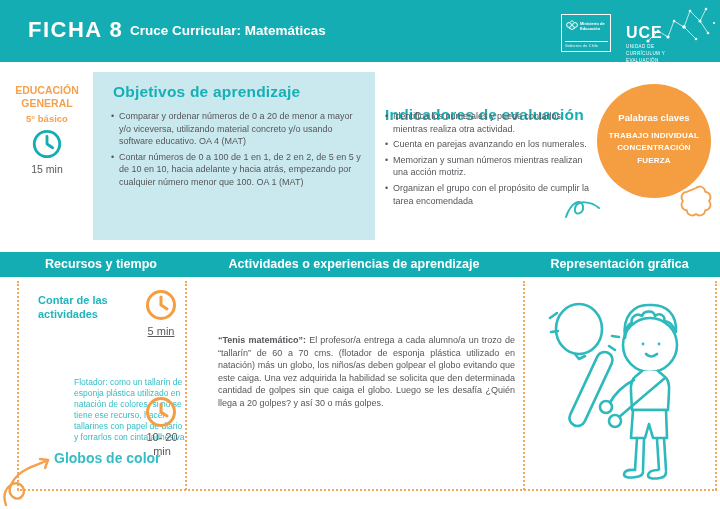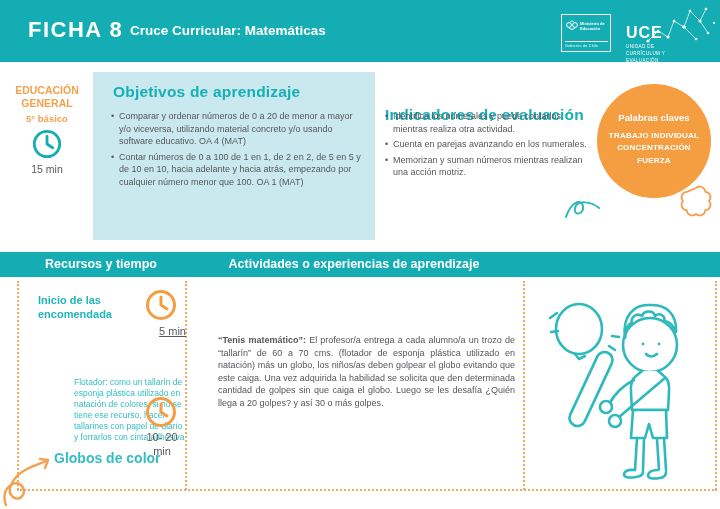--- a/index.html
+++ b/index.html
@@ -59,21 +59,21 @@
   .band-col2 { left:185px; width:338px; }
   .band-col3 { left:523px; width:193px; }
 
   
   .vline { position:absolute; top:281px; height:209px; width:0; border-left:2px dotted #f2a85c; }
   .hline { position:absolute; top:489px; left:17px; width:700px; height:0; border-top:2px dotted #f2a85c; }
 
   
   .phase-label { position:absolute; left:38px; top:293px; width:104px; color:#1fb5bb; font-weight:bold; font-size:11px; line-height:1.3; }
   .clock-orange-1 { position:absolute; left:144px; top:288px; }
-  .time1-label { position:absolute; left:136px; top:325px; width:50px; text-align:right; color:#58595b; font-size:11px;text-decoration:underline; }
+  .time1-label { position:absolute; left:136px; top:325px; width:50px; text-align:center; color:#58595b; font-size:11px;text-decoration:underline; }
   .materials-text { position:absolute; left:38px; top:377px; width:114px; color:#35bdc3; font-size:8.5px; line-height:1.3;margin-left:36px; }
   .materials-text-2 { position:absolute; left:54px; top:449px; width:114px; color:#35bdc3; font-size:14px; line-height:1.3;font-weight:bold; }
   .clock-orange-2 { position:absolute; left:144px; top:395px; }
   .time2-label { position:absolute; left:134px; top:430px; width:56px; text-align:center; color:#58595b; font-size:11px; line-height:1.3; white-space:pre-line; }
   .curl-decor { position:absolute; left:2px; top:451px; }
 
   
   .activities-text { position:absolute; left:218px; top:334px; width:297px; color:#55565a; font-size:9px; line-height:1.4; text-align:justify; }
   .activities-para2 { margin-top:9px; }
   .bold-lead { font-weight:bold; }
@@ -154,48 +154,50 @@
   <div class="objectives-list">
     <div class="bullet-item">Comparar y ordenar números de 0 a 20 de menor a mayor y/o viceversa, utilizando material concreto y/o usando software educativo. OA 4 (MAT)</div>
     <div class="bullet-item">Contar números de 0 a 100 de 1 en 1, de 2 en 2, de 5 en 5 y de 10 en 10, hacia adelante y hacia atrás, empezando por cualquier número menor que 100. OA 1 (MAT)</div>
   </div>
 
   <div class="section-title indicators-title">Indicadores de evaluación</div>
   <div class="indicators-list">
     <div class="bullet-item">Identifica los numerales y puede contarlos mientras realiza otra actividad.</div>
     <div class="bullet-item">Cuenta en parejas avanzando en los numerales.</div>
     <div class="bullet-item">Memorizan y suman números mientras realizan una acción motriz.</div>
+    <div class="bullet-item">Organizan el grupo con el propósito de cumplir la tarea encomendada</div>
   </div>
 
   <div class="keywords-circle">
     <div class="keywords-title">Palabras claves</div>
     <div class="keyword-item">TRABAJO INDIVIDUAL</div>
     <div class="keyword-item">CONCENTRACIÓN</div>
     <div class="keyword-item">FUERZA</div>
   </div>
 
   <svg class="swirl-decor" width="38" height="26" viewBox="0 0 38 26">
     <path d="M2,21 C7,6 17,2 19,10 C21,18 9,21 11,12 C13,4 27,5 35,12" fill="none" stroke="#2eb9bd" stroke-width="2" stroke-linecap="round"></path>
   </svg>
   <svg class="flower-decor" width="40" height="40" viewBox="0 0 40 40">
     <path d="M20,7 A5.5,5.5 0 0 1 29.2,10.8 A5.5,5.5 0 0 1 33,20 A5.5,5.5 0 0 1 29.2,29.2 A5.5,5.5 0 0 1 20,33 A5.5,5.5 0 0 1 10.8,29.2 A5.5,5.5 0 0 1 7,20 A5.5,5.5 0 0 1 10.8,10.8 Z" fill="none" stroke="#f5a04c" stroke-width="1.8" stroke-linejoin="round"></path>
   </svg>
 
   <div class="band">
     <div class="band-label band-col1">Recursos y tiempo</div>
     <div class="band-label band-col2">Actividades o experiencias de aprendizaje</div>
+    <div class="band-label band-col3">Representación gráfica</div>
   </div>
 
   <div class="vline" style="left:17px;"></div>
   <div class="vline" style="left:185px;"></div>
   <div class="vline" style="left:523px;"></div>
   <div class="vline" style="left:715px;"></div>
   <div class="hline"></div>
 
-  <div class="phase-label">Inicio de las encomendada</div>
+  <div class="phase-label">Contar de las actividades</div>
   <svg class="clock-orange-1" width="34" height="34" viewBox="0 0 34 34">
     <circle cx="17" cy="17" r="13.5" fill="none" stroke="#f49d41" stroke-width="3"></circle>
     <path d="M17,17 L17,9 M17,17 L23,21" fill="none" stroke="#f49d41" stroke-width="3" stroke-linecap="round"></path>
   </svg>
   <div class="time1-label">5 min</div>
 
   <div class="materials-text">Flotador: como un tallarín de esponja plástica utilizado en natación de colores, si no se tiene ese recurso, hacer tallarines con papel de diario y forrarlos con cinta adhesiva</div>
   <div class="materials-text-2">Globos de color</div>
   <svg class="clock-orange-2" width="34" height="34" viewBox="0 0 34 34">
     <circle cx="17" cy="17" r="13.5" fill="none" stroke="#f49d41" stroke-width="3"></circle>

